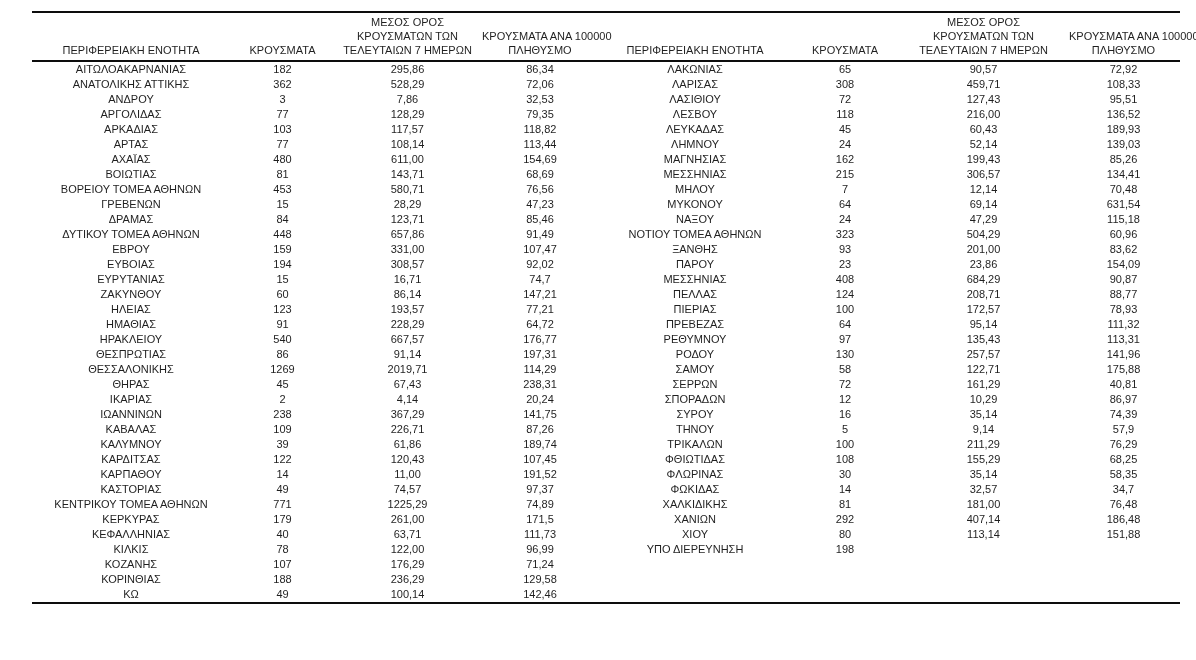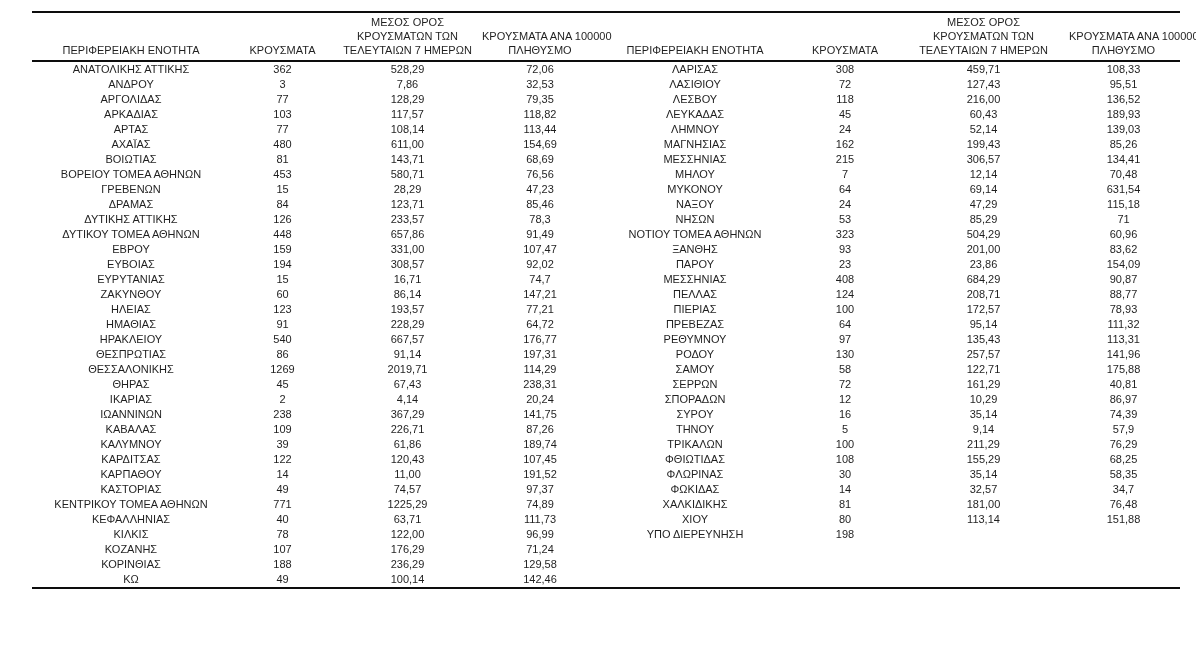--- a/index.html
+++ b/index.html
@@ -83,20 +83,30 @@
             <span class="hdr-line">ΤΕΛΕΥΤΑΙΩΝ 7 ΗΜΕΡΩΝ</span>
           </td>
           <td>
             <span class="hdr-line">ΚΡΟΥΣΜΑΤΑ ΑΝΑ 100000</span>
             <span class="hdr-line">ΠΛΗΘΥΣΜΟ</span>
           </td>
         </tr>
       </thead>
       <tbody id="table-body">
           <tr>
+            <td>ΑΙΤΩΛΟΑΚΑΡΝΑΝΙΑΣ</td>
+            <td>182</td>
+            <td>295,86</td>
+            <td>86,34</td>
+            <td>ΛΑΚΩΝΙΑΣ</td>
+            <td>65</td>
+            <td>90,57</td>
+            <td>72,92</td>
+          </tr>
+          <tr>
             <td>ΑΝΑΤΟΛΙΚΗΣ ΑΤΤΙΚΗΣ</td>
             <td>362</td>
             <td>528,29</td>
             <td>72,06</td>
             <td>ΛΑΡΙΣΑΣ</td>
             <td>308</td>
             <td>459,71</td>
             <td>108,33</td>
           </tr>
           <tr>
@@ -183,30 +193,20 @@
             <td>ΔΡΑΜΑΣ</td>
             <td>84</td>
             <td>123,71</td>
             <td>85,46</td>
             <td>ΝΑΞΟΥ</td>
             <td>24</td>
             <td>47,29</td>
             <td>115,18</td>
           </tr>
           <tr>
-            <td>ΔΥΤΙΚΗΣ ΑΤΤΙΚΗΣ</td>
-            <td>126</td>
-            <td>233,57</td>
-            <td>78,3</td>
-            <td>ΝΗΣΩΝ</td>
-            <td>53</td>
-            <td>85,29</td>
-            <td>71</td>
-          </tr>
-          <tr>
             <td>ΔΥΤΙΚΟΥ ΤΟΜΕΑ ΑΘΗΝΩΝ</td>
             <td>448</td>
             <td>657,86</td>
             <td>91,49</td>
             <td>ΝΟΤΙΟΥ ΤΟΜΕΑ ΑΘΗΝΩΝ</td>
             <td>323</td>
             <td>504,29</td>
             <td>60,96</td>
           </tr>
           <tr>
@@ -383,20 +383,30 @@
             <td>ΚΕΝΤΡΙΚΟΥ ΤΟΜΕΑ ΑΘΗΝΩΝ</td>
             <td>771</td>
             <td>1225,29</td>
             <td>74,89</td>
             <td>ΧΑΛΚΙΔΙΚΗΣ</td>
             <td>81</td>
             <td>181,00</td>
             <td>76,48</td>
           </tr>
           <tr>
+            <td>ΚΕΡΚΥΡΑΣ</td>
+            <td>179</td>
+            <td>261,00</td>
+            <td>171,5</td>
+            <td>ΧΑΝΙΩΝ</td>
+            <td>292</td>
+            <td>407,14</td>
+            <td>186,48</td>
+          </tr>
+          <tr>
             <td>ΚΕΦΑΛΛΗΝΙΑΣ</td>
             <td>40</td>
             <td>63,71</td>
             <td>111,73</td>
             <td>ΧΙΟΥ</td>
             <td>80</td>
             <td>113,14</td>
             <td>151,88</td>
           </tr>
           <tr>

